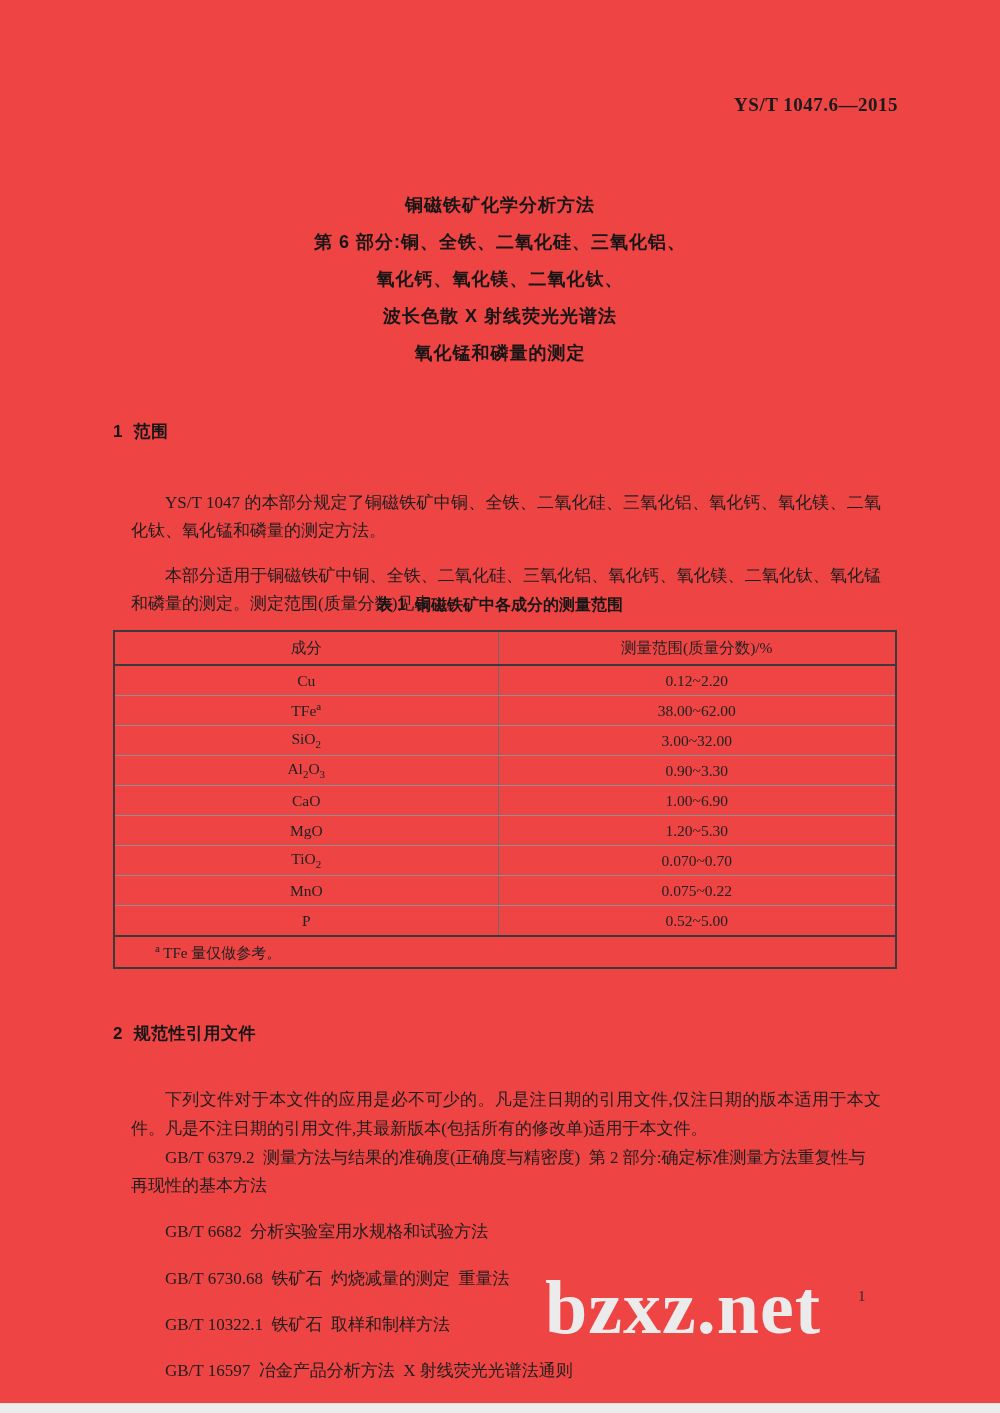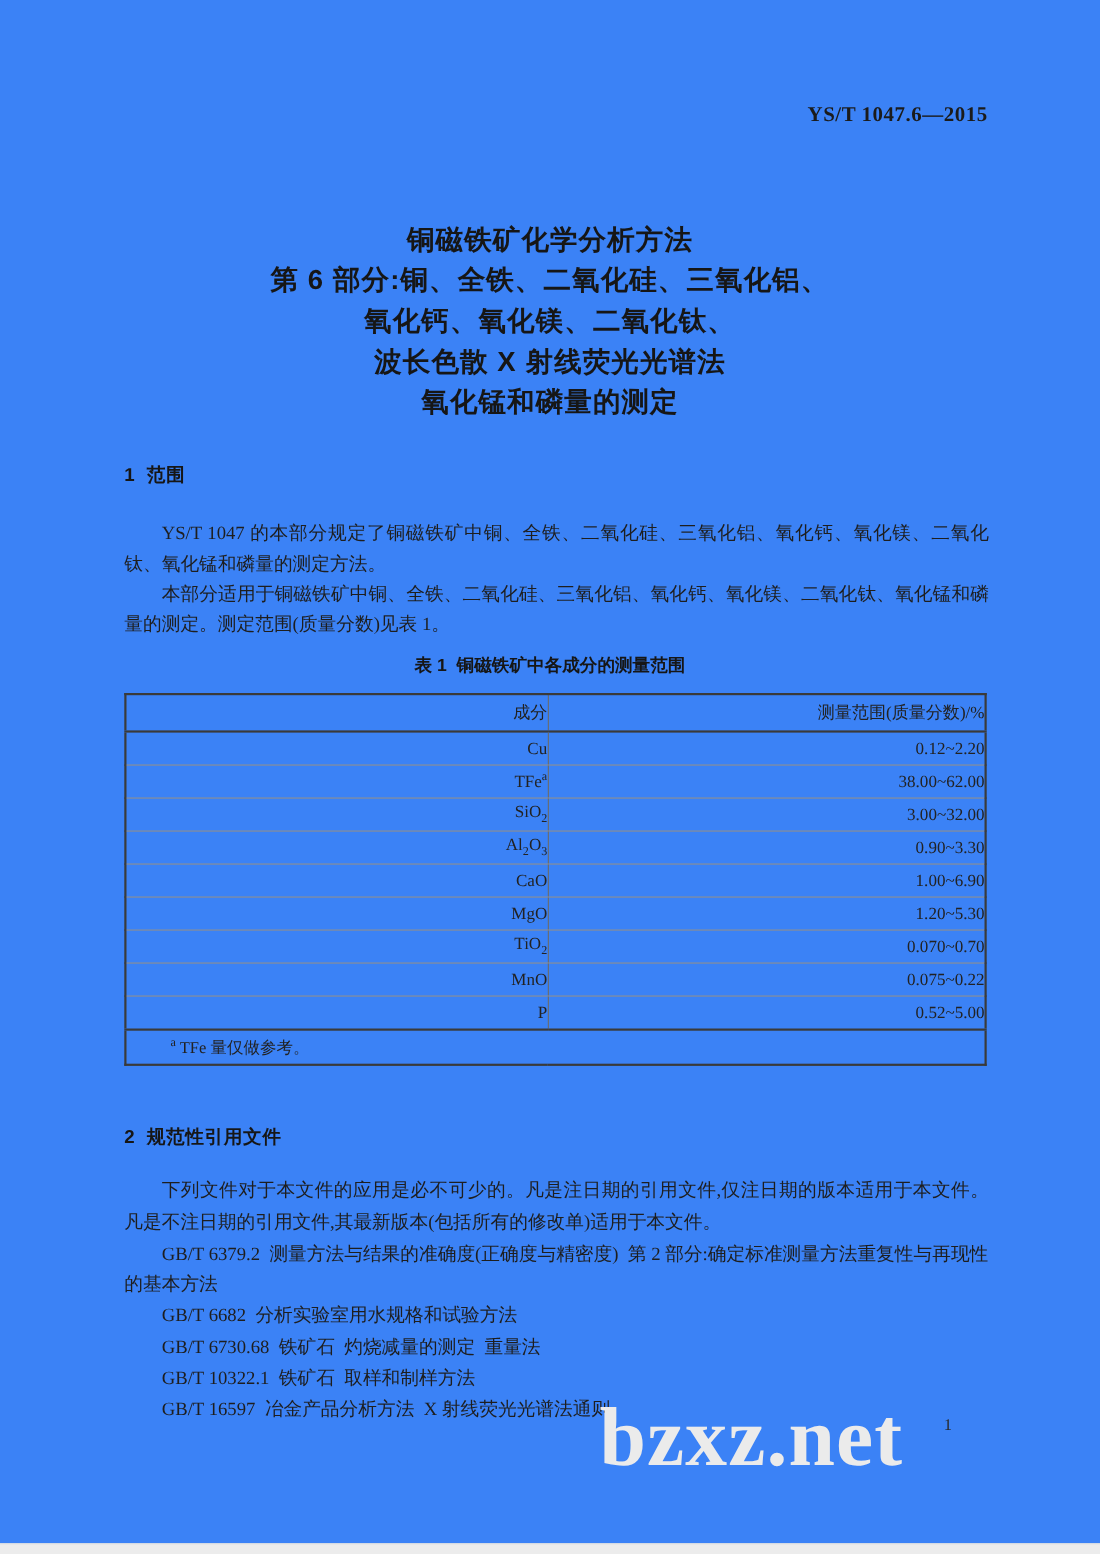--- a/index.html
+++ b/index.html
@@ -1,62 +1,62 @@
 <!DOCTYPE html>
 <html><head>
 <meta charset="utf-8">
 <style>
   html,body { margin:0; padding:0; background:#ffffff; }
   .page {
     position:relative; width:1000px; height:1413px;
-    background:#3b82f6; overflow:hidden; color:#1e1e1e;
+    background:#ef4444; overflow:hidden; color:#1e1e1e;
     font-family:"Liberation Serif","DejaVu Serif",serif;
   }
   .std-code {
     position:absolute; top:94px; right:102px;
     font-family:"Liberation Serif","DejaVu Serif",serif;
     font-weight:bold; font-size:19px; letter-spacing:0.5px; color:#1b1b1b;
     white-space:pre-wrap;
   }
   .title-block {
-    position:absolute; top:200px; left:0; width:100%;
+    position:absolute; top:187px; left:0; width:100%;
     text-align:center;
     font-family:"Liberation Sans","DejaVu Sans",sans-serif;
-    font-weight:bold; font-size:25px; line-height:37px;
+    font-weight:bold; font-size:18px; line-height:37px;
     letter-spacing:1px; color:#161616;
   }
   .sec-heading {
     position:absolute; left:113px;
     font-family:"Liberation Sans","DejaVu Sans",sans-serif;
     font-weight:bold; font-size:17px; color:#161616;
     white-space:pre-wrap; letter-spacing:0.5px;
   }
   .flow {
     position:absolute; left:113px; width:786px;
     font-size:17px; line-height:27.5px; text-align:justify;
     color:#1e1e1e;
   }
-  .flow p { margin:0; text-indent:34px; }
+  .flow p { margin:18px; text-indent:34px; }
   #s2-paras { line-height:28.5px; }
   .refs { line-height:28.2px; text-align:left; }
   .refs p { white-space:pre-wrap; }
   .tbl-caption {
     position:absolute; top:595px; left:0; width:100%;
     text-align:center;
     font-family:"Liberation Sans","DejaVu Sans",sans-serif;
     font-weight:bold; font-size:16px; color:#161616;
     white-space:pre-wrap;
   }
   table.t1 {
     position:absolute; top:630px; left:113px; width:782px;
     border-collapse:collapse; table-layout:fixed;
     font-family:"Liberation Serif","DejaVu Serif",serif;
     color:#222; border:2px solid #3a3a3a;
   }
-  .t1 th, .t1 td { text-align:right; font-weight:normal; padding:0; }
+  .t1 th, .t1 td { text-align:center; font-weight:normal; padding:0; }
   .t1 thead th { height:32px; font-size:15.5px; border-bottom:2px solid #3a3a3a; white-space:pre-wrap; }
   .t1 tbody td { height:29px; font-size:15.5px; border-bottom:1px solid #8f8f8f; }
   .t1 .divider { border-right:1px solid #6b6b6b; }
   .t1 tr.last-data td { border-bottom:2px solid #3a3a3a; }
   .t1 td.fn { text-align:left; padding-left:40px; font-size:15px; border-bottom:none; height:30px; white-space:pre-wrap; }
   .t1 sub { font-size:11px; }
   .t1 sup, .fn sup { font-size:11px; }
   .watermark {
     position:absolute; left:545px; top:1264px;
     font-family:Liberation Serif, serif;

